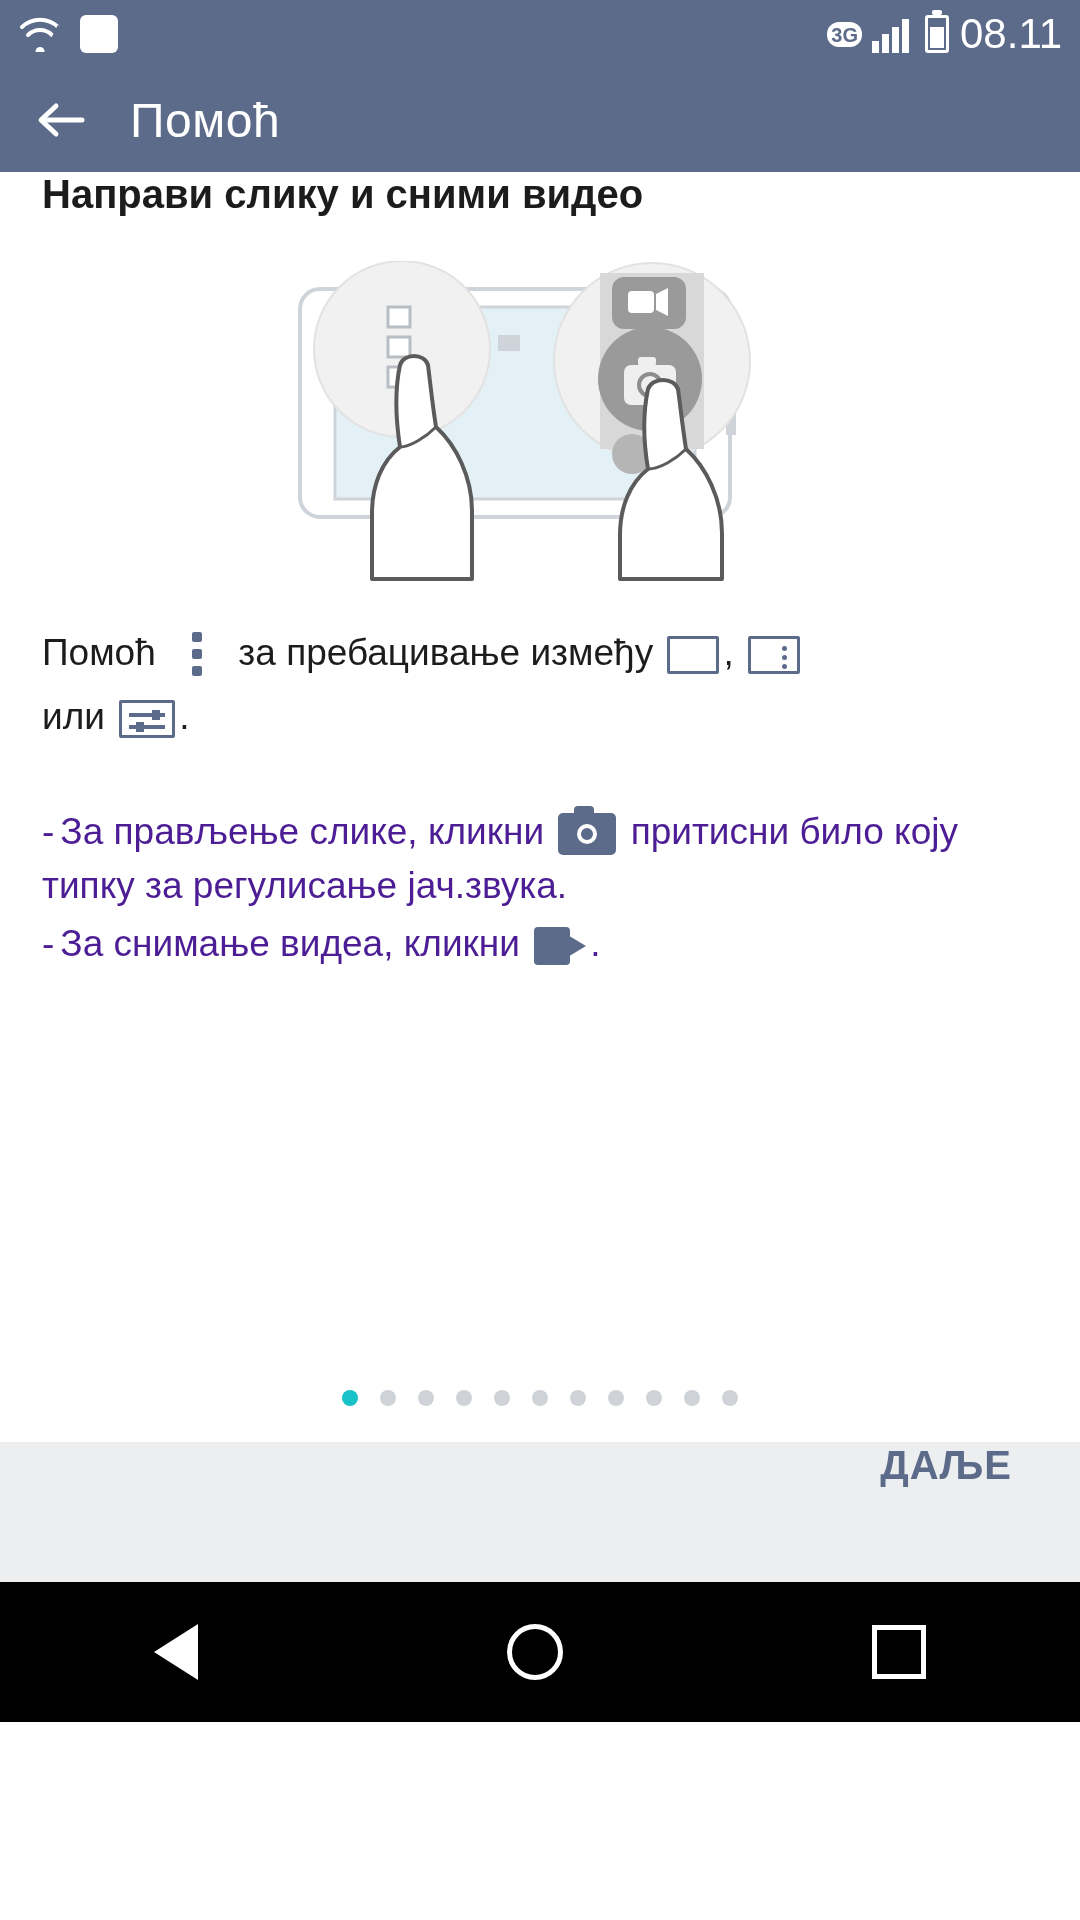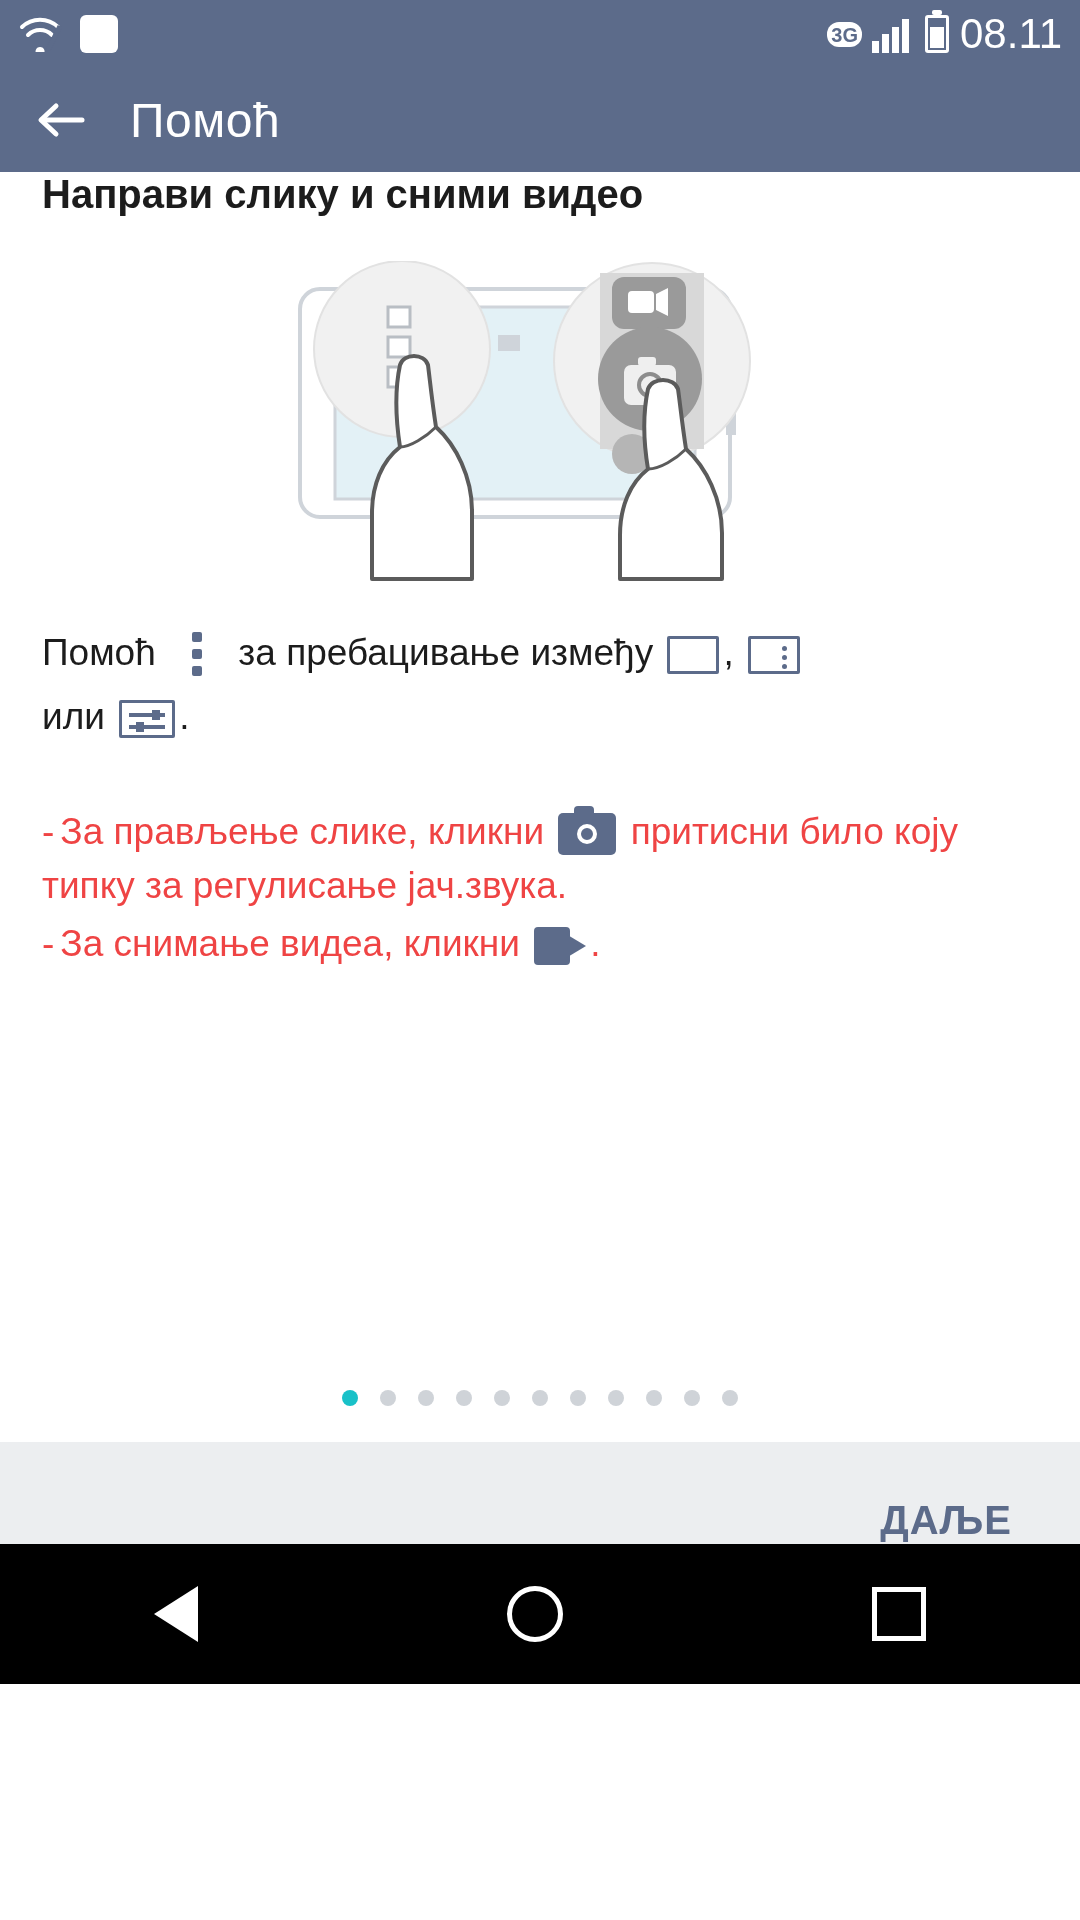--- a/index.html
+++ b/index.html
@@ -147,21 +147,21 @@
   
   .body-text {
     margin-top: 40px;
     font-size: 37px;
     color: #1c1c1c;
     line-height: 64px;
   }
   .bullets {
     margin-top: 56px;
     font-size: 37px;
-    color: #ef4444;
+    color: #4c1d95;
     line-height: 54px;
   }
   .bullet {
     display: block;
     margin-bottom: 4px;
     padding-left: 0;
   }
   .bullet .dash { margin-right: 6px; }
 
   
@@ -284,24 +284,24 @@
   }
   .dot {
     width: 16px; height: 16px;
     border-radius: 50%;
     background: #cfd3d8;
   }
   .dot.active { background: #19c1c8; }
 
   
   .footer {
-    height: 102px;
+    height: 140px;
     background: #eceef0;
     display: flex;
-    align-items: flex-end;
+    align-items: flex-start;
     justify-content: flex-end;
     padding-right: 62px;
     box-sizing: border-box;
   }
   .next-btn {
     color: #5c6b8a;
     font-size: 40px;
     font-weight: bold;
     letter-spacing: 1px;
     background: transparent;

